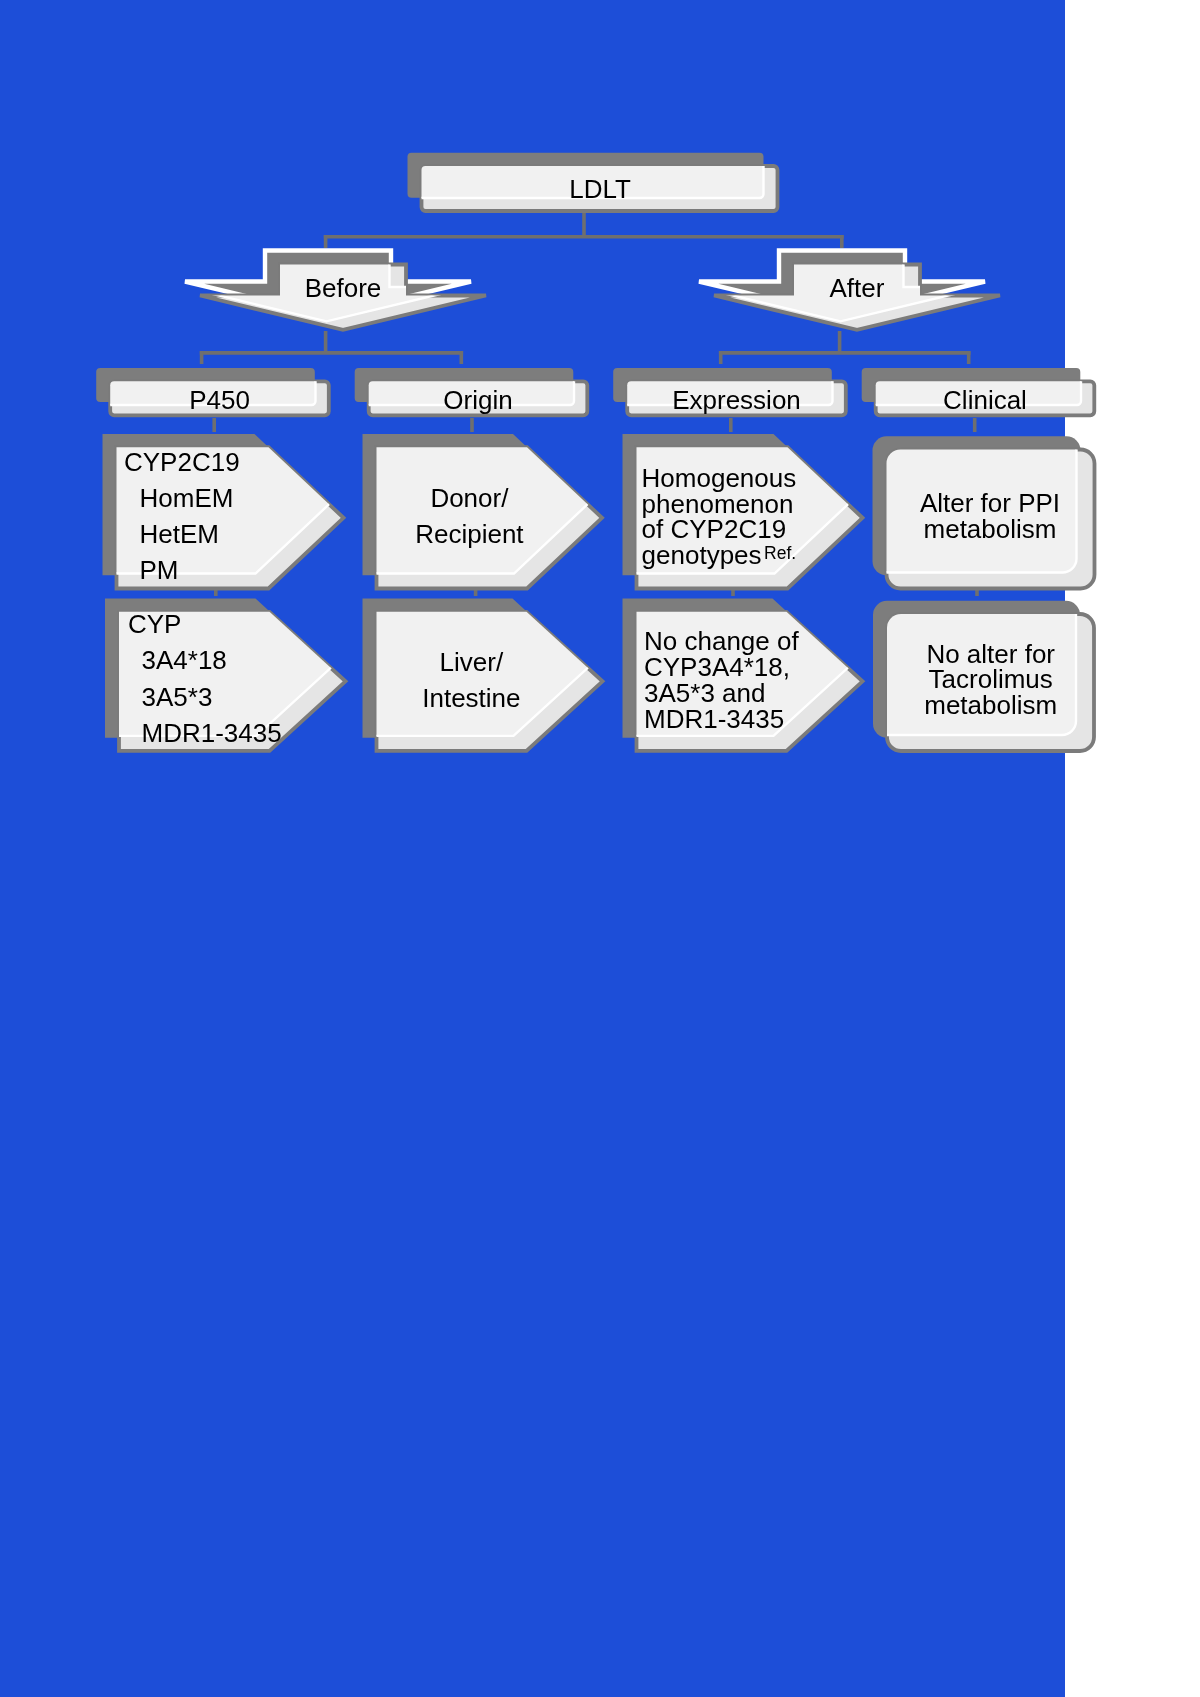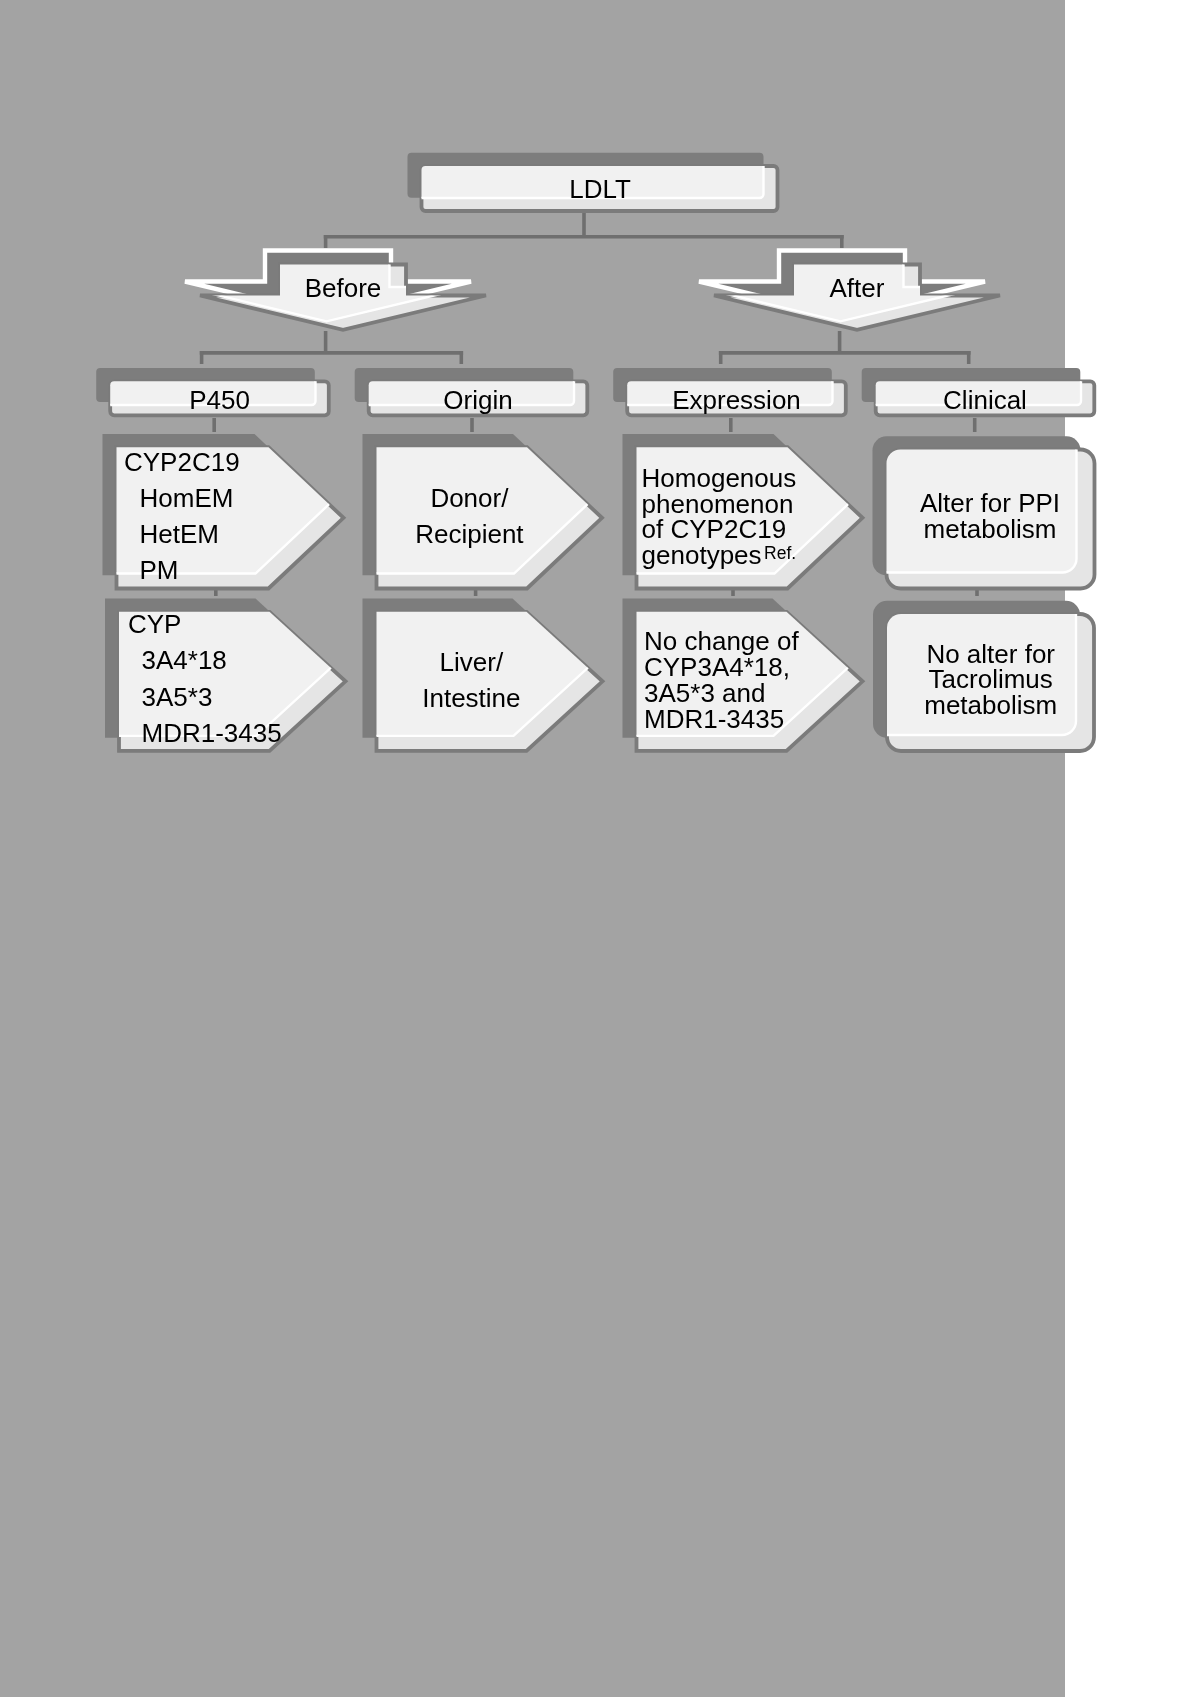--- a/index.html
+++ b/index.html
@@ -1,18 +1,18 @@
 <!DOCTYPE html>
 <html><head>
 <meta charset="utf-8">
 <title>LDLT flowchart</title>
 <style>
   html,body{margin:0;padding:0;background:#ffffff;}
   body{width:1200px;height:1697px;overflow:hidden;font-family:"Liberation Sans",sans-serif;}
-  #stage{position:relative;width:1065px;height:1697px;background:#a3a3a3;}
+  #stage{position:relative;width:1065px;height:1697px;background:#1d4ed8;}
   svg#canvas{position:absolute;left:0;top:0;}
   text{font-family:"Liberation Sans",sans-serif;fill:#000000;font-size:26px;}
   tspan.sup{font-size:17.5px;}
 </style>
 </head>
 <body>
 
 <div id="stage">
 <svg id="canvas" width="1200" height="1697" viewBox="0 0 1200 1697" xmlns="http://www.w3.org/2000/svg">
   <defs>

